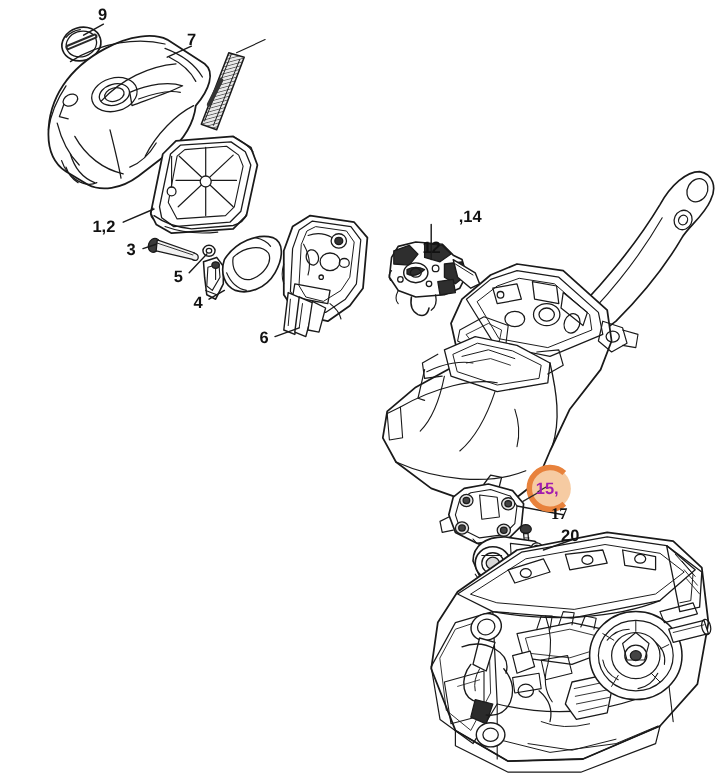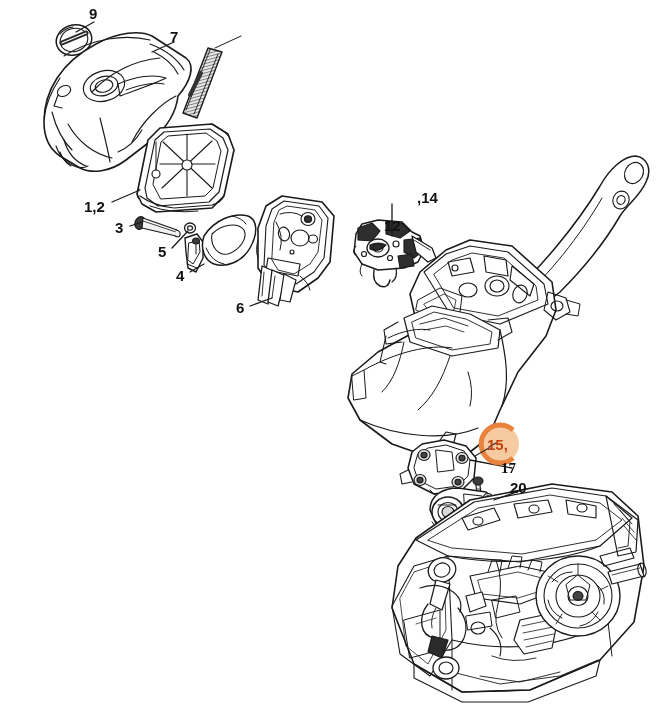--- a/index.html
+++ b/index.html
@@ -2,21 +2,21 @@
 <html><head>
 <meta charset="utf-8">
 <style>
   html,body{margin:0;padding:0;background:#ffffff;}
   body{width:661px;height:706px;overflow:hidden;
        font-family:"Liberation Sans","DejaVu Sans",sans-serif;}
   #stage{position:relative;width:661px;height:706px;background:#fff;}
   #art{position:absolute;left:0;top:0;width:661px;height:706px;}
   .lbl{position:absolute;font-weight:bold;font-size:15px;color:#111;
        letter-spacing:0px;white-space:nowrap;line-height:1;}
-  .hl-text{position:absolute;font-weight:bold;font-size:15px;color:#c2410c;
+  .hl-text{position:absolute;font-weight:bold;font-size:15px;color:#a21caf;
            white-space:nowrap;line-height:1;}
 </style>
 </head>
 <body>
 
 <div id="stage">
 
   <svg id="art" viewBox="0 0 661 706" xmlns="http://www.w3.org/2000/svg">
 
     <defs>

